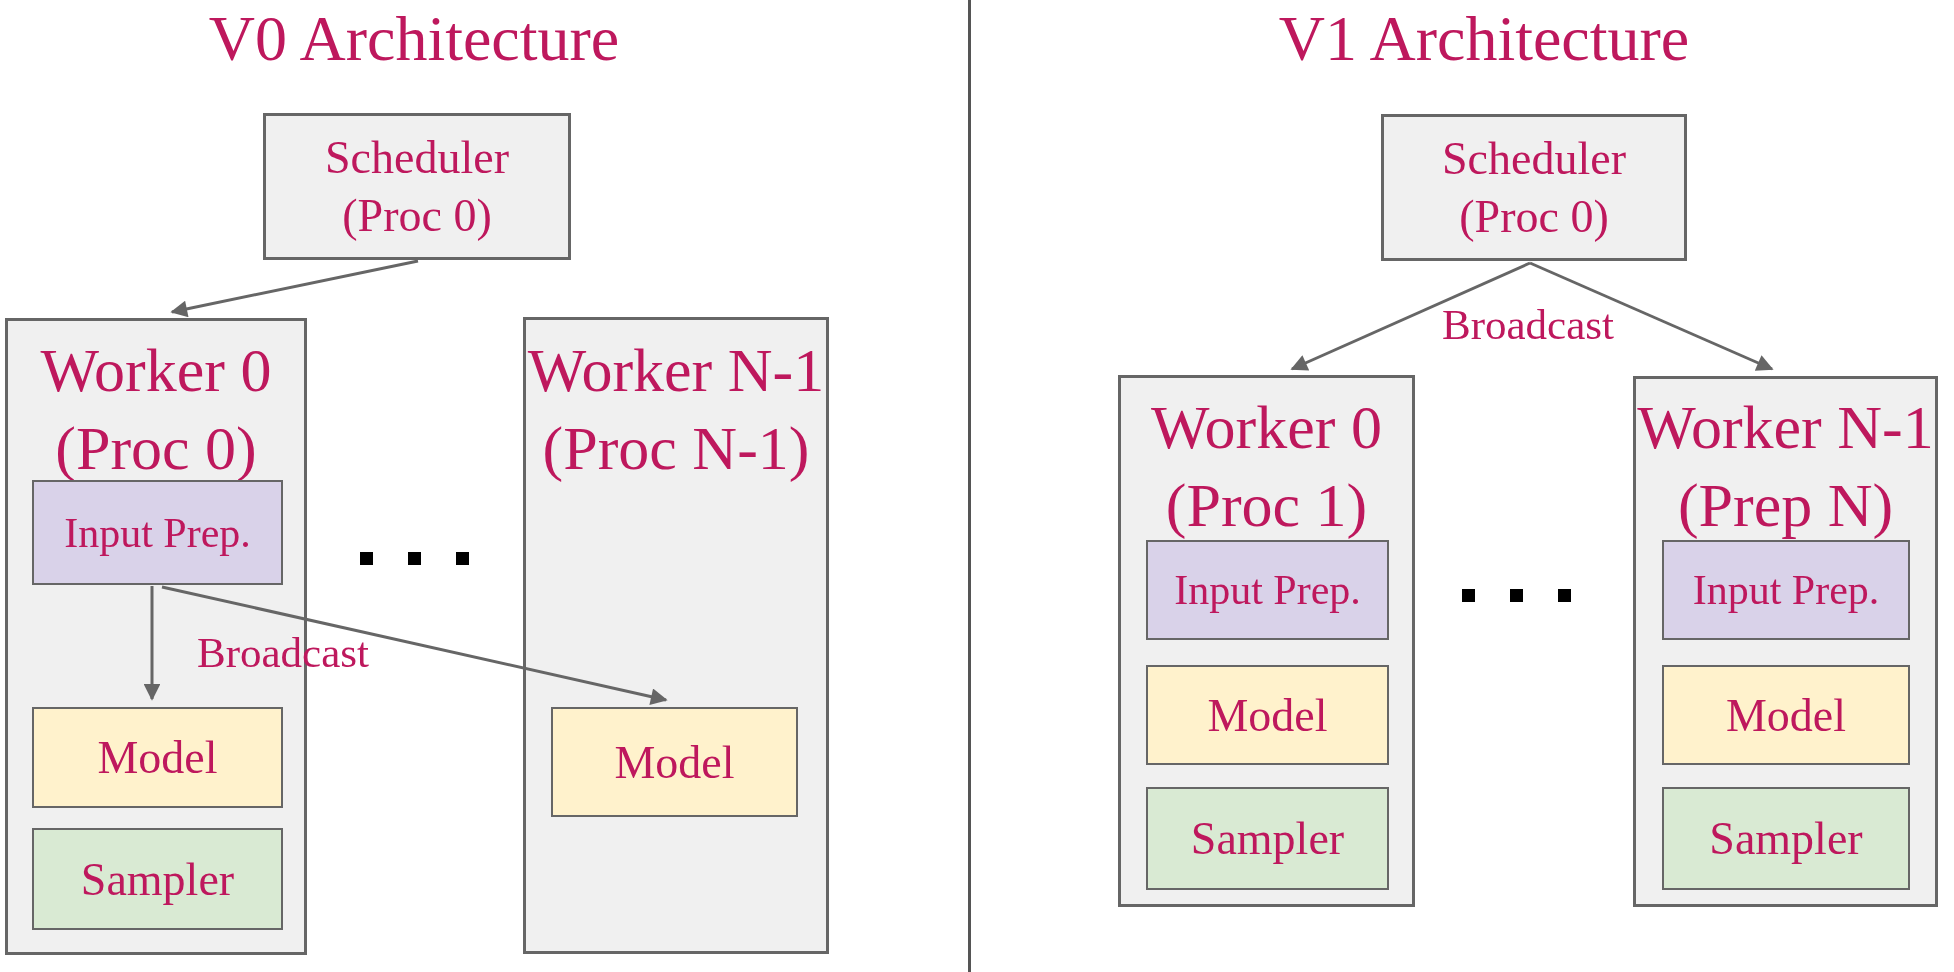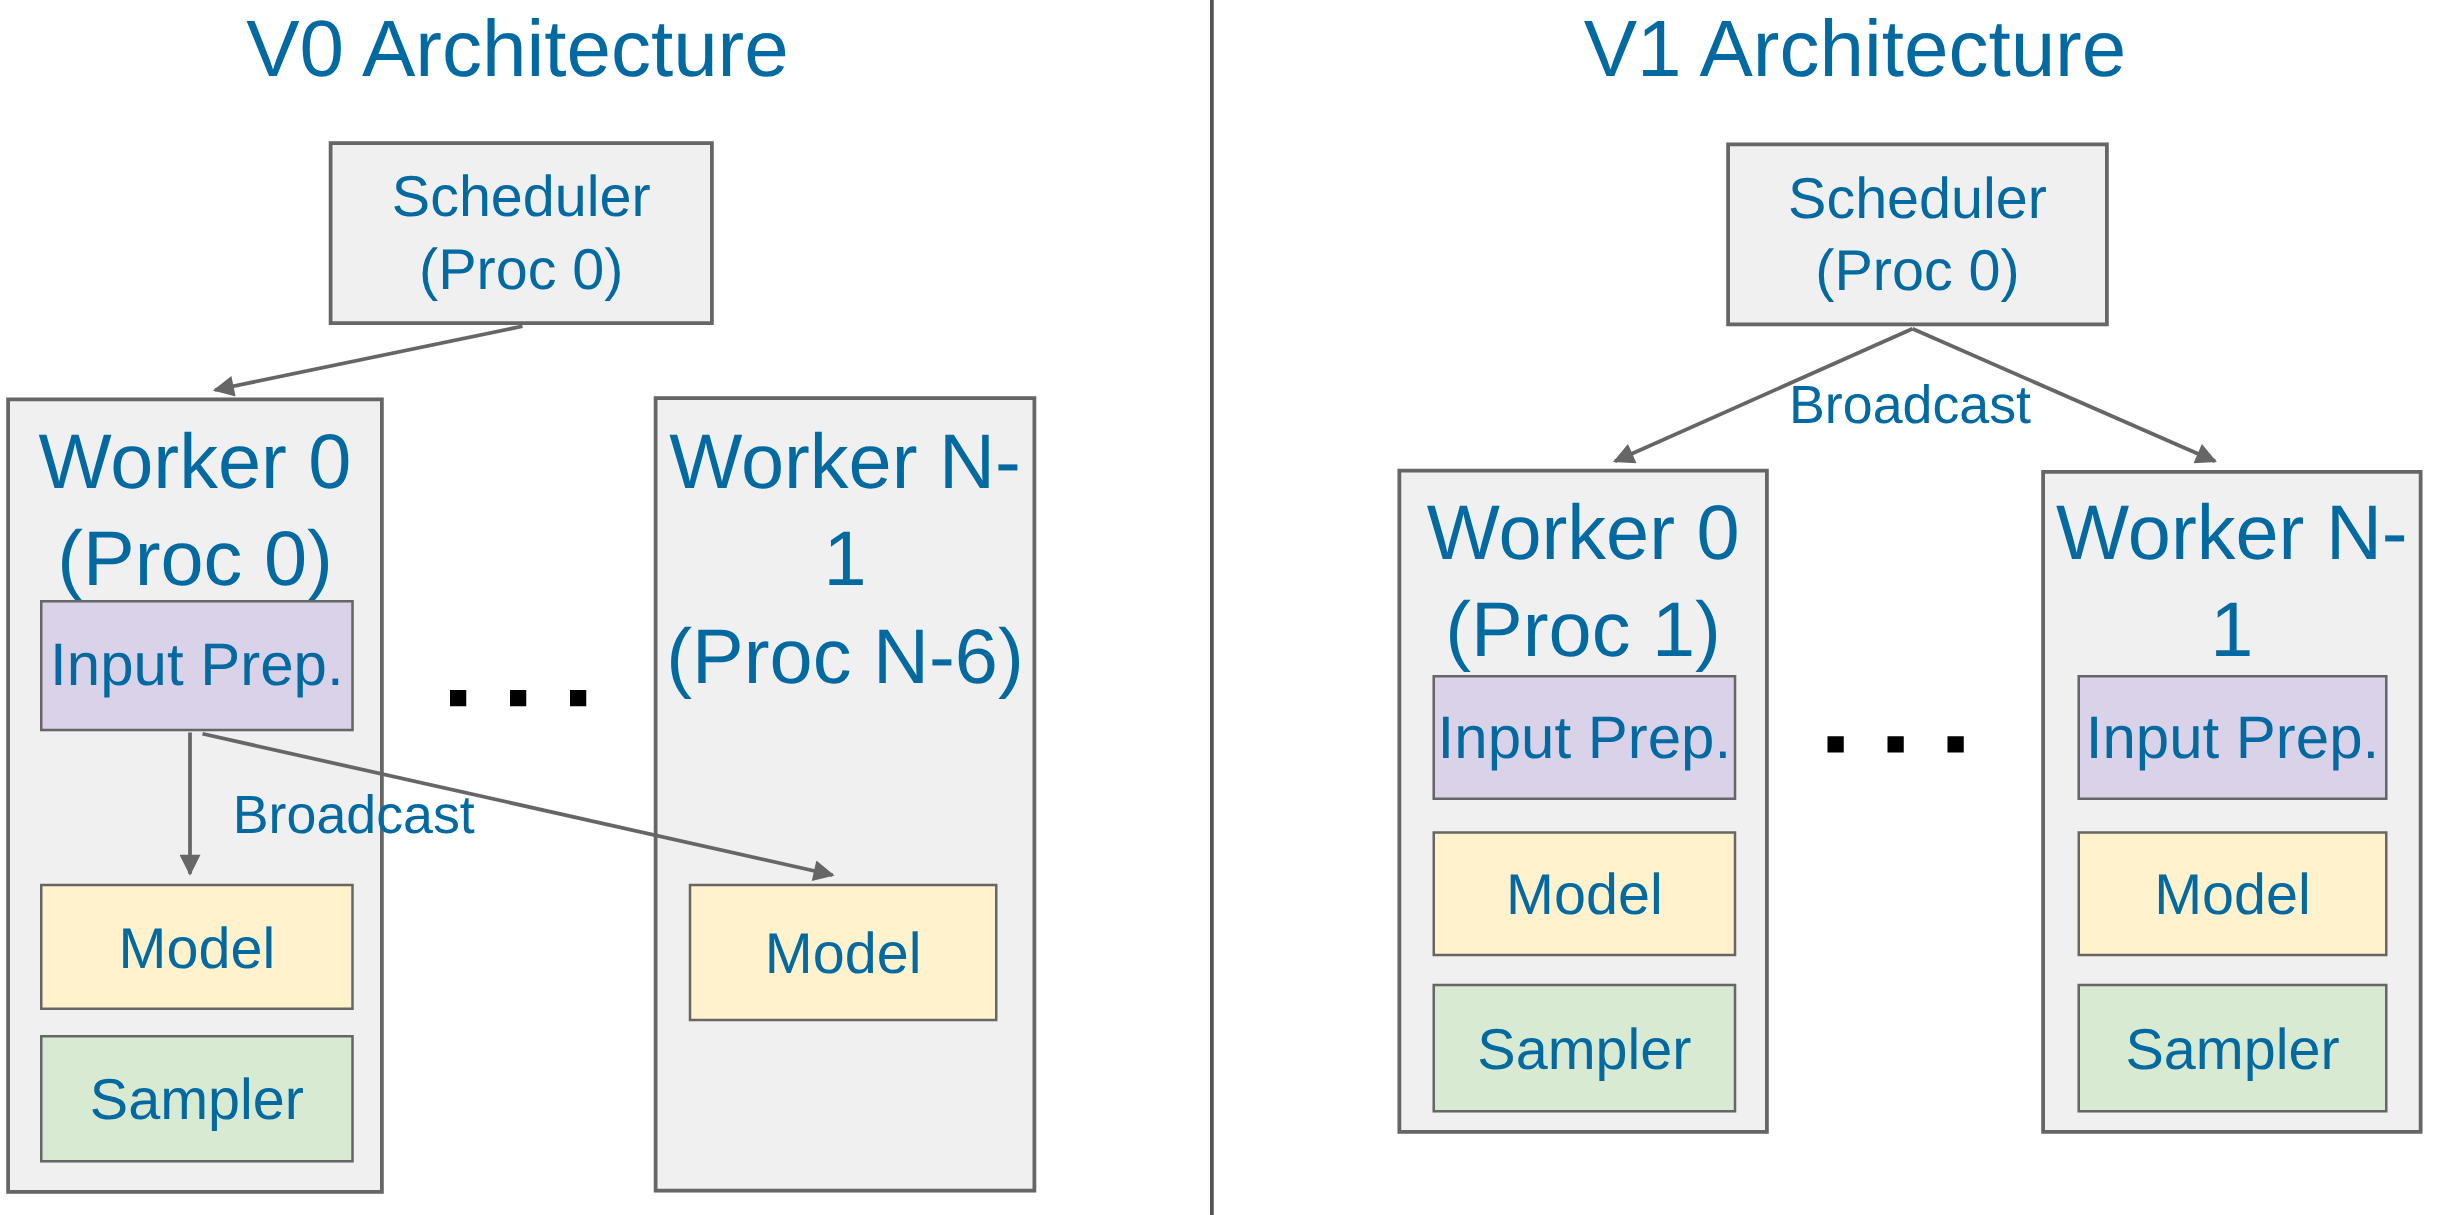--- a/index.html
+++ b/index.html
@@ -1,21 +1,21 @@
 <!DOCTYPE html>
 <html><head>
 <meta charset="utf-8">
 <style>
   html,body{margin:0;padding:0;background:#fff;}
   #stage{
     position:relative;
     width:1954px;height:972px;
     background:#fff;
-    font-family:Liberation Sans, sans-serif;
-    color:#0369a1;
+    font-family:Liberation Serif, serif;
+    color:#be185d;
     overflow:hidden;
   }
   .abs{position:absolute;box-sizing:border-box;}
   .title{
     font-size:64px;
     text-align:center;
     white-space:nowrap;
     line-height:70px;
   }
   .node{
@@ -33,21 +33,21 @@
   .worker-title{
     text-align:center;
     font-size:62px;line-height:1.26;
   }
   .inner{
     border:2px solid var(--border,#666);
     display:flex;align-items:center;justify-content:center;
     text-align:center;
     font-size:46px;
   }
-  .inner.purple{background:var(--purple,#d9d2e9);font-size:48px;}
+  .inner.purple{background:var(--purple,#d9d2e9);font-size:42px;}
   .inner.yellow{background:var(--yellow,#fff2cc);}
   .inner.green{background:var(--green,#d9ead3);}
   .edge-label{
     font-size:43px;
     text-align:center;
     white-space:nowrap;
   }
   .divider{background:#555;}
   .dots{display:flex;justify-content:space-between;align-items:center;}
   .dots span{width:13px;height:13px;background:#000;display:block;}
@@ -73,21 +73,21 @@
     <div>Worker 0</div>
     <div>(Proc 0)</div>
   </div>
   <div class="abs inner purple" style="left:32px;top:480px;width:251px;height:105px;">Input Prep.</div>
   <div class="abs inner yellow" style="left:32px;top:707px;width:251px;height:101px;">Model</div>
   <div class="abs inner green" style="left:32px;top:828px;width:251px;height:102px;">Sampler</div>
 
   <div class="abs container-box" style="left:523px;top:317px;width:306px;height:637px;"></div>
   <div class="abs worker-title" style="left:523px;top:331px;width:306px;">
     <div>Worker N-1</div>
-    <div>(Proc N-6)</div>
+    <div>(Proc N-1)</div>
   </div>
   <div class="abs inner yellow" style="left:551px;top:707px;width:247px;height:110px;">Model</div>
 
   <div class="abs dots" style="left:360px;top:551px;width:109px;height:14px;" title=". . .">
     <span></span>
       <span></span>
       <span></span>
   </div>
 
   <div class="abs edge-label" style="left:168px;top:628px;width:230px;">Broadcast</div>

